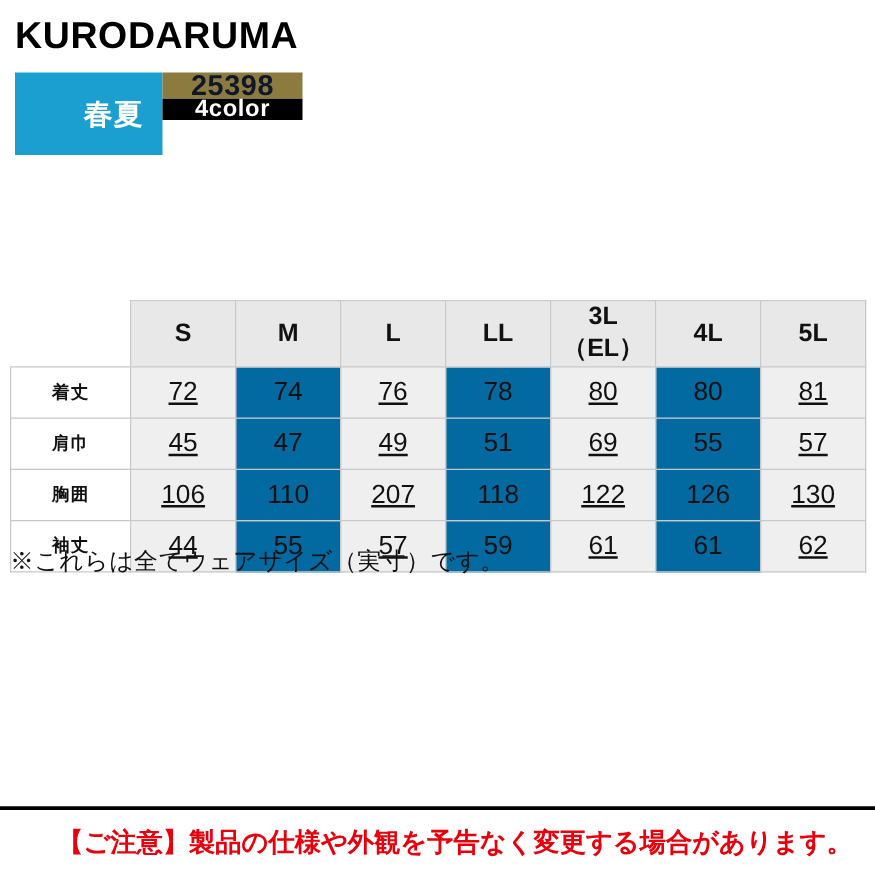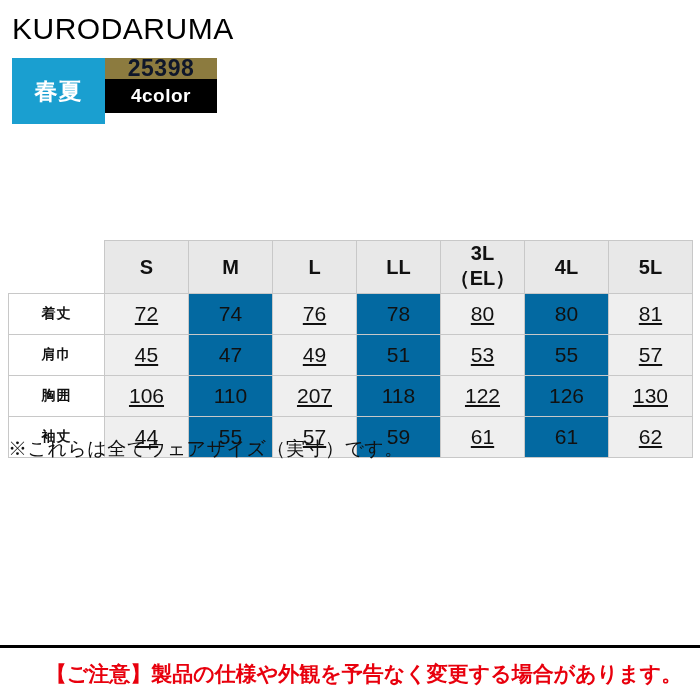--- a/index.html
+++ b/index.html
@@ -22,46 +22,47 @@
     position: relative;
     box-sizing: border-box;
   }
 
   
   .brand {
     position: absolute;
     left: 12px;
     top: 14px;
     font-size: 30px;
-    font-weight: normal;
+    font-weight: bold;
     letter-spacing: 0.5px;
     font-family: "Liberation Sans", sans-serif;
     color: #000000;
     line-height: 1;
   }
 
   .badges {
     position: absolute;
     left: 12px;
     top: 58px;
     display: flex;
     flex-direction: row;
     align-items: stretch;
   }
   .badge-season {
     background: #1a9fd0;
     color: #ffffff;
     font-weight: bold;
     font-size: 23px;
-    width: 93px;
+    width: 78px;
     height: 66px;
     display: flex;
     align-items: center;
     justify-content: center;
     letter-spacing: 1px;
+    padding-left: 40px;
   }
   .badge-right {
     display: flex;
     flex-direction: column;
     width: 112px;
   }
   .badge-code {
     background: #8c7b3f;
     color: #0f172a;
     font-weight: bold;
@@ -70,21 +71,21 @@
     display: flex;
     align-items: center;
     justify-content: center;
     letter-spacing: 0.5px;
   }
   .badge-color {
     background: #000000;
     color: #ffffff;
     font-weight: bold;
     font-size: 19px;
-    height: 34px;
+    height: 17px;
     display: flex;
     align-items: center;
     justify-content: center;
     letter-spacing: 0.5px;
   }
 
   
   .table-wrap {
     position: absolute;
     left: 8px;
@@ -214,21 +215,21 @@
           <td class="shade">80</td>
           <td class="plain">80</td>
           <td class="shade">81</td>
         </tr>
         <tr>
           <th>肩巾</th>
           <td class="shade">45</td>
           <td class="plain">47</td>
           <td class="shade">49</td>
           <td class="plain">51</td>
-          <td class="shade">53</td>
+          <td class="shade">69</td>
           <td class="plain">55</td>
           <td class="shade">57</td>
         </tr>
         <tr>
           <th>胸囲</th>
           <td class="shade">106</td>
           <td class="plain">110</td>
           <td class="shade">207</td>
           <td class="plain">118</td>
           <td class="shade">122</td>

